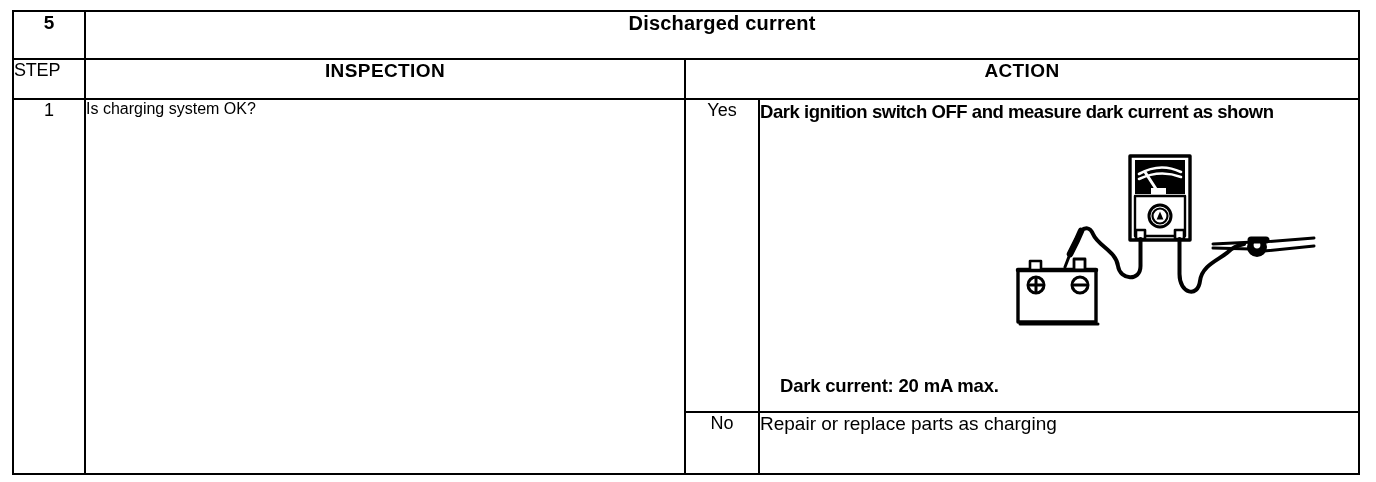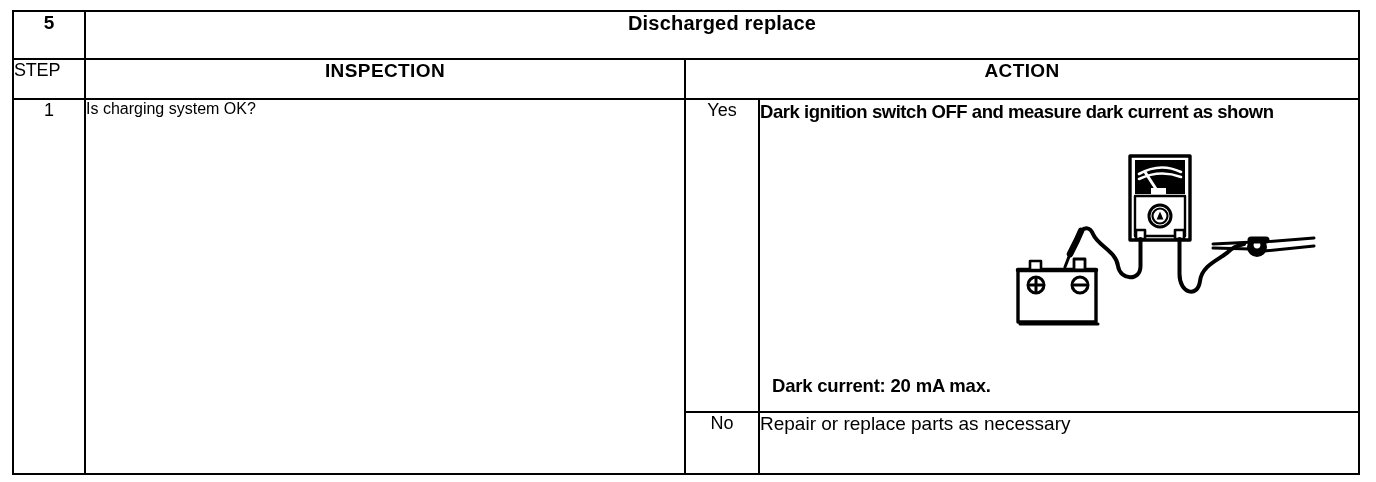--- a/index.html
+++ b/index.html
@@ -101,21 +101,21 @@
   }
   .action-text {
     font-size: 18.5px;
     font-weight: bold;
     line-height: 1.32;
     letter-spacing: -0.45px;
     max-width: 570px;
   }
   .spec-text {
     position: absolute;
-    left: 12px;
+    left: 20px;
     bottom: 14px;
     font-size: 18.5px;
     font-weight: bold;
     letter-spacing: -0.2px;
   }
   .cell-action-no {
     padding: 11px 10px 6px 12px;
     font-size: 19px;
   }
 
@@ -138,21 +138,21 @@
     <colgroup>
       <col class="col-step">
       <col class="col-insp">
       <col class="col-yn">
       <col class="col-act">
     </colgroup>
     <tbody>
 
       <tr class="title-row">
         <td class="cell-num">5</td>
-        <td class="cell-title" colspan="3">Discharged replace</td>
+        <td class="cell-title" colspan="3">Discharged current</td>
       </tr>
 
       <tr class="head-row">
         <td class="cell-head-step">STEP</td>
         <td class="cell-head">INSPECTION</td>
         <td class="cell-head" colspan="2">ACTION</td>
       </tr>
 
       <tr>
         <td class="cell-stepnum" rowspan="2">1</td>
@@ -253,19 +253,19 @@
               </g>
             </svg>
           </div>
 
           <div class="spec-text">Dark current: 20 mA max.</div>
         </td>
       </tr>
 
       <tr>
         <td class="cell-yn" style="height:60px;">No</td>
-        <td class="cell-action-no">Repair or replace parts as necessary</td>
+        <td class="cell-action-no">Repair or replace parts as charging</td>
       </tr>
 
     </tbody>
   </table>
 
 </div>
 
 </body></html>

